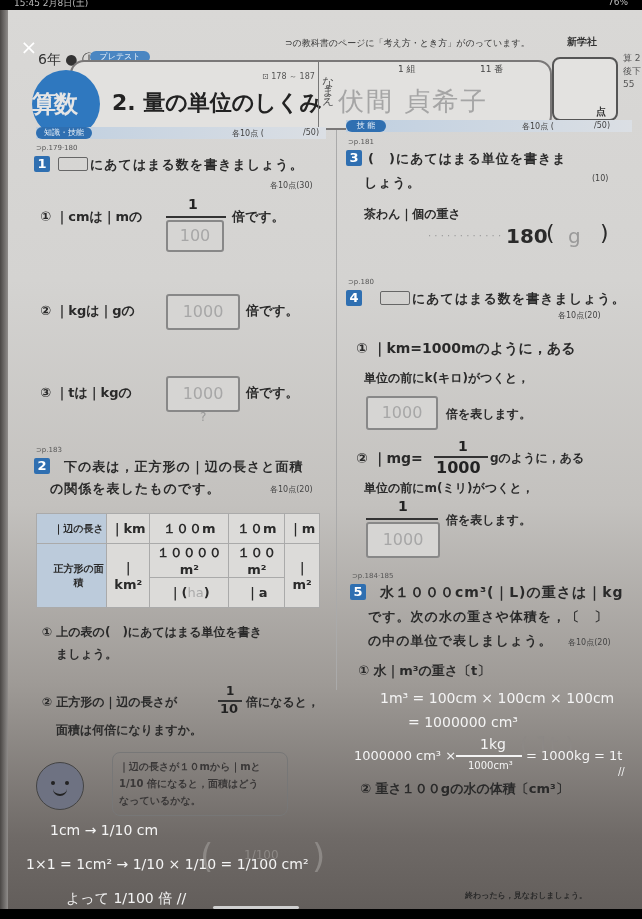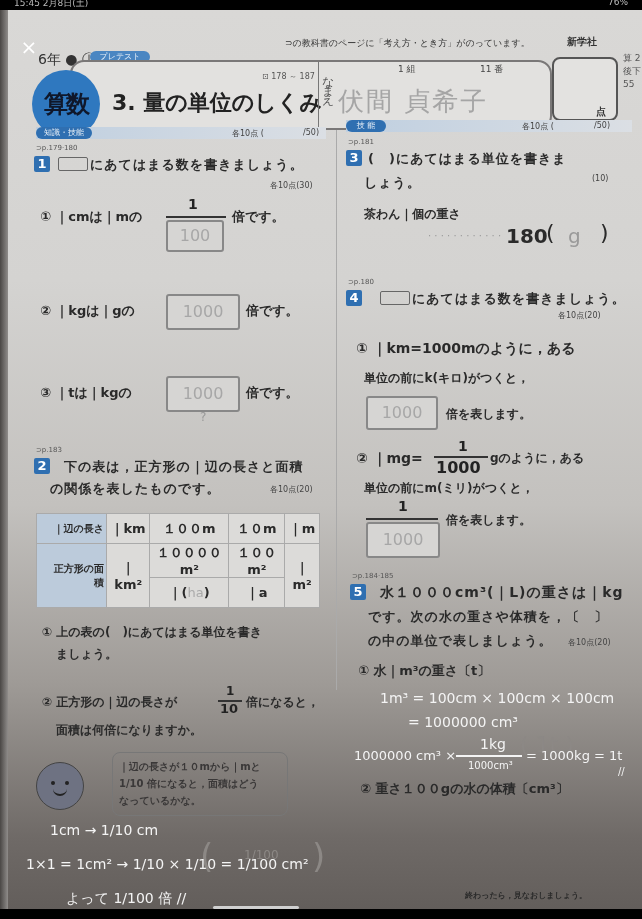--- a/index.html
+++ b/index.html
@@ -16,21 +16,21 @@
   .photo-edge { position: absolute; left: 0; top: 0; width: 8px; height: 100%; background: linear-gradient(90deg, #4a4745, #8f8c8a); }
 
   .close-btn { position: absolute; left: 18px; top: 26px; width: 22px; height: 22px; color: #fff; font-size: 20px; line-height: 22px; text-align: center; cursor: pointer; }
 
   .grade { position: absolute; left: 38px; top: 41px; font-size: 14px; font-weight: normal; color: #333; }
   .pretest { position: absolute; left: 90px; top: 41px; height: 12px; width: 60px; border-radius: 6px; background: #4a86c2; color: #e8f1fa; font-size: 8px; line-height: 12px; text-align: center; }
   .note-top { position: absolute; left: 285px; top: 27px; font-size: 9px; color: #333; }
   .publisher { position: absolute; left: 567px; top: 25px; font-size: 10px; font-weight: bold; color: #333; }
 
   .title-frame { position: absolute; left: 70px; top: 50px; width: 482px; height: 70px; border: 2px solid #7a7878; border-radius: 14px; background: #e2e1df; }
-  .subject-circle { position: absolute; left: 32px; top: 60px; width: 68px; height: 68px; border-radius: 50%; background: #2f78bf; color: #0f172a; font-size: 24px; font-weight: bold; line-height: 68px; text-align: center; letter-spacing: -2px; }
+  .subject-circle { position: absolute; left: 32px; top: 60px; width: 68px; height: 68px; border-radius: 50%; background: #2f78bf; color: #e5e5e5; font-size: 24px; font-weight: bold; line-height: 68px; text-align: left; letter-spacing: -2px; }
   .unit-title { position: absolute; left: 112px; top: 78px; font-size: 22px; font-weight: bold; color: #222; }
   .pages-ref { position: absolute; left: 262px; top: 61px; font-size: 8px; color: #555; }
   .name-divider { position: absolute; left: 318px; top: 52px; width: 1px; height: 66px; background: #777; }
   .name-label { position: absolute; left: 322px; top: 68px; font-size: 12px; color: #555; width: 8px; line-height: 9px; }
   .class-lbl { position: absolute; left: 398px; top: 53px; font-size: 9px; color: #444; }
   .num-lbl { position: absolute; left: 460px; top: 53px; font-size: 9px; color: #444; margin-left: 20px; }
   .student-name { position: absolute; left: 338px; top: 74px; font-size: 26px; color: #a5a5a5; font-family: "DejaVu Serif", serif; letter-spacing: 2px; }
   .score-box { position: absolute; left: 552px; top: 47px; width: 66px; height: 64px; border: 2px solid #555; border-radius: 8px; background: #e3e2e0; }
   .score-unit { position: absolute; left: 596px; top: 95px; font-size: 10px; font-weight: bold; color: #333; }
   .side-code { position: absolute; left: 623px; top: 42px; font-size: 9px; color: #555; line-height: 13px; width: 18px; }
@@ -47,21 +47,21 @@
   .qpts { position: absolute; font-size: 8px; color: #444; }
   .inline-box { display: inline-block; width: 30px; height: 14px; border: 1.5px solid #666; border-radius: 2px; vertical-align: -2px; margin-right: 2px; }
   .line { position: absolute; font-size: 13px; color: #2a2a2a; font-weight: bold; white-space: nowrap; }
   .ans-box { position: absolute; border: 2px solid #888; border-radius: 3px; background: #d6d5d3; color: #a7a7a7; font-size: 16px; text-align: center; font-family: "DejaVu Sans", sans-serif; font-weight: normal; }
   .frac-num { position: absolute; font-size: 14px; font-weight: bold; color: #222; }
   .frac-bar { position: absolute; height: 2px; background: #333; }
   .qmark { position: absolute; font-size: 12px; color: #999; }
 
   table.units { position: absolute; left: 36px; top: 503px; width: 284px; border-collapse: collapse; font-size: 13px; font-weight: bold; color: #2a2a2a; }
   table.units td { border: 1px solid #aaa; text-align: center; height: 30px; background: #dcdbd9; padding: 0 2px; }
-  table.units td.hdr { background: #bccbdb; font-size: 10px; text-align: right; padding-left: 16px; }
+  table.units td.hdr { background: #bccbdb; font-size: 10px; text-align: center; padding-left: 16px; }
   table.units td .hand { color: #aaa; font-weight: normal; }
 
   .bubble { position: absolute; left: 112px; top: 742px; width: 176px; height: 64px; border: 1.5px solid #777; border-radius: 8px; font-size: 10px; font-weight: bold; color: #3a3838; padding: 5px 6px; line-height: 17px; }
   .mascot { position: absolute; left: 36px; top: 752px; width: 48px; height: 48px; border-radius: 50%; background: #6e7282; border: 1.5px solid #444; }
   .mascot .eye { position: absolute; width: 4px; height: 4px; border-radius: 50%; background: #222; top: 18px; }
   .mascot .mouth { position: absolute; left: 16px; top: 26px; width: 14px; height: 7px; border-bottom: 2px solid #222; border-radius: 0 0 8px 8px; }
 
   .hw { position: absolute; color: #f4f4f4; font-family: "DejaVu Sans", sans-serif; font-size: 14px; white-space: nowrap; font-weight: normal; }
   .hw-small { font-size: 10px; }
   .faint { position: absolute; color: #8c8885; font-size: 18px; }
@@ -82,21 +82,21 @@
   <div class="photo-edge"></div>
 
   <div class="close-btn">×</div>
   <div class="grade">6年 ● ⓛ</div>
   <div class="pretest">プレテスト</div>
   <div class="note-top">⊃の教科書のページに「考え方・とき方」がのっています。</div>
   <div class="publisher">新学社</div>
 
   <div class="title-frame"></div>
   <div class="subject-circle">算数</div>
-  <div class="unit-title">3. 量の単位のしくみ</div>
+  <div class="unit-title">2. 量の単位のしくみ</div>
   <div class="pages-ref">⊡ 178 ～ 187</div>
   <div class="name-divider"></div>
   <div class="name-label">なまえ</div>
   <div class="class-lbl">1 組</div>
   <div class="num-lbl">11 番</div>
   <div class="student-name">伏間 貞希子</div>
   <div class="score-box"></div>
   <div class="score-unit">点</div>
   <div class="side-code">算 2 後下 55</div>
 

